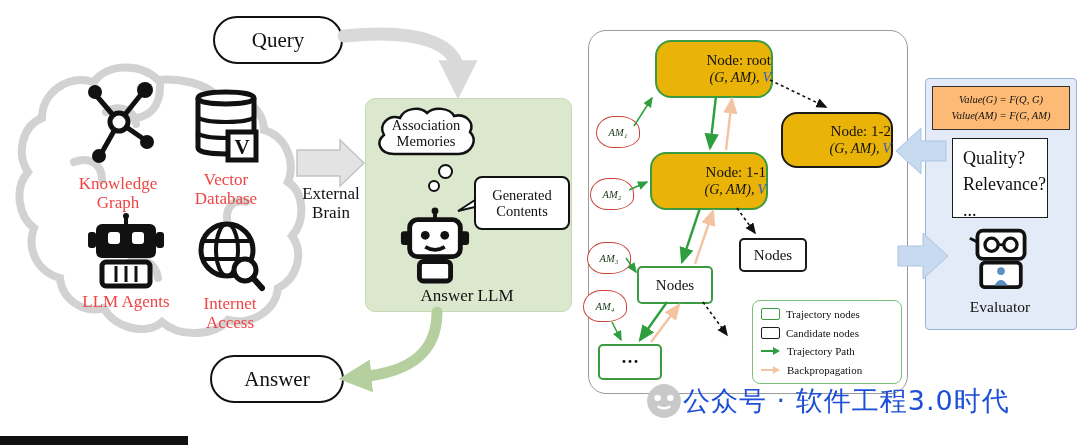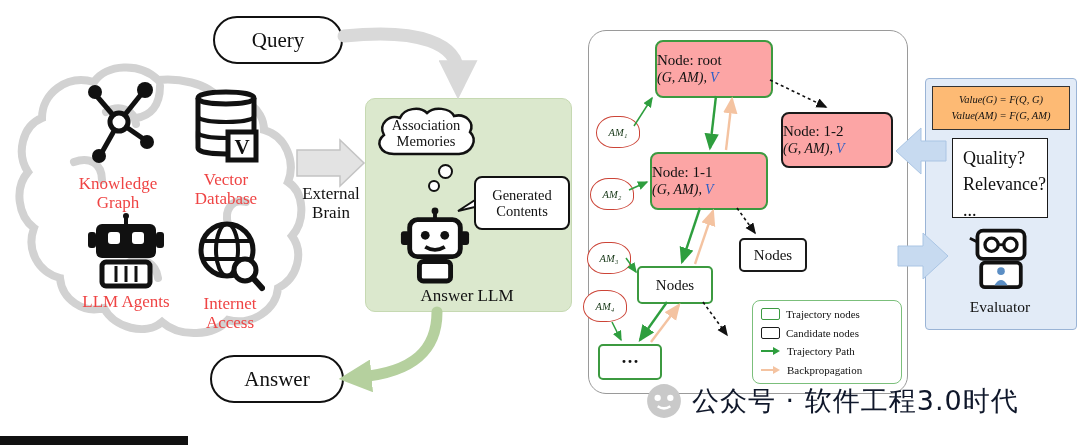--- a/index.html
+++ b/index.html
@@ -32,22 +32,22 @@
     display:flex;align-items:center;justify-content:center;text-align:center;font-size:14.5px;line-height:1.12;
   }
   .target-label{position:absolute;left:372px;top:286px;width:190px;text-align:center;font-size:17px;}
   .ext-brain{position:absolute;left:294px;top:184px;width:74px;text-align:center;font-size:17px;line-height:1.12;}
   
   .tree-panel{
     position:absolute;left:588px;top:30px;width:318px;height:362px;background:#fff;
     border:1.5px solid #9a9a9a;border-radius:18px;
   }
   .node{
-    position:absolute;background:#fca5a5;border-radius:8px;display:flex;flex-direction:column;
-    align-items:flex-start;justify-content:center;line-height:1.15;
+    position:absolute;background:#eab308;border-radius:16px;display:flex;flex-direction:column;
+    align-items:flex-end;justify-content:center;line-height:1.15;
   }
   .node .t{font-size:15px;}
   .node .m{font-size:14px;font-style:italic;}
   .node.green{border:2px solid #3c9a40;}
   .node.black{border:2px solid #1a1a1a;}
   .vval{color:#2e5fc7;font-style:italic;margin-left:3px;}
   .small-node{
     position:absolute;background:#fff;display:flex;align-items:center;justify-content:center;font-size:15px;border-radius:5px;
   }
   .am-cloud{
@@ -74,22 +74,22 @@
     display:flex;flex-direction:column;align-items:center;justify-content:center;
     font-size:10.5px;font-style:italic;line-height:1.5;
   }
   .questions-box{
     position:absolute;left:952px;top:138px;width:96px;height:80px;background:#fff;border:1.5px solid #1a1a1a;
     box-sizing:border-box;padding:6px 0 0 10px;font-size:18px;line-height:1.45;
   }
   .eval-label{position:absolute;left:925px;top:298px;width:150px;text-align:center;font-size:15.5px;}
   
   .watermark{
-    position:absolute;left:645px;top:382px;display:flex;align-items:center;gap:9px;
-    color:#0f172a;font-size:27px;letter-spacing:1px;
+    position:absolute;left:645px;top:382px;display:flex;align-items:center;
+    color:#1d4ed8;font-size:27px;letter-spacing:1px;
     font-family:"DejaVu Sans","Liberation Sans",sans-serif;
   }
   .black-bar{position:absolute;left:0;top:436px;width:188px;height:9px;background:#111;}
   svg{display:block;}
   .overlay{position:absolute;left:0;top:0;pointer-events:none;z-index:30;}
 </style>
 </head>
 <body>
 
 <div class="canvas">

